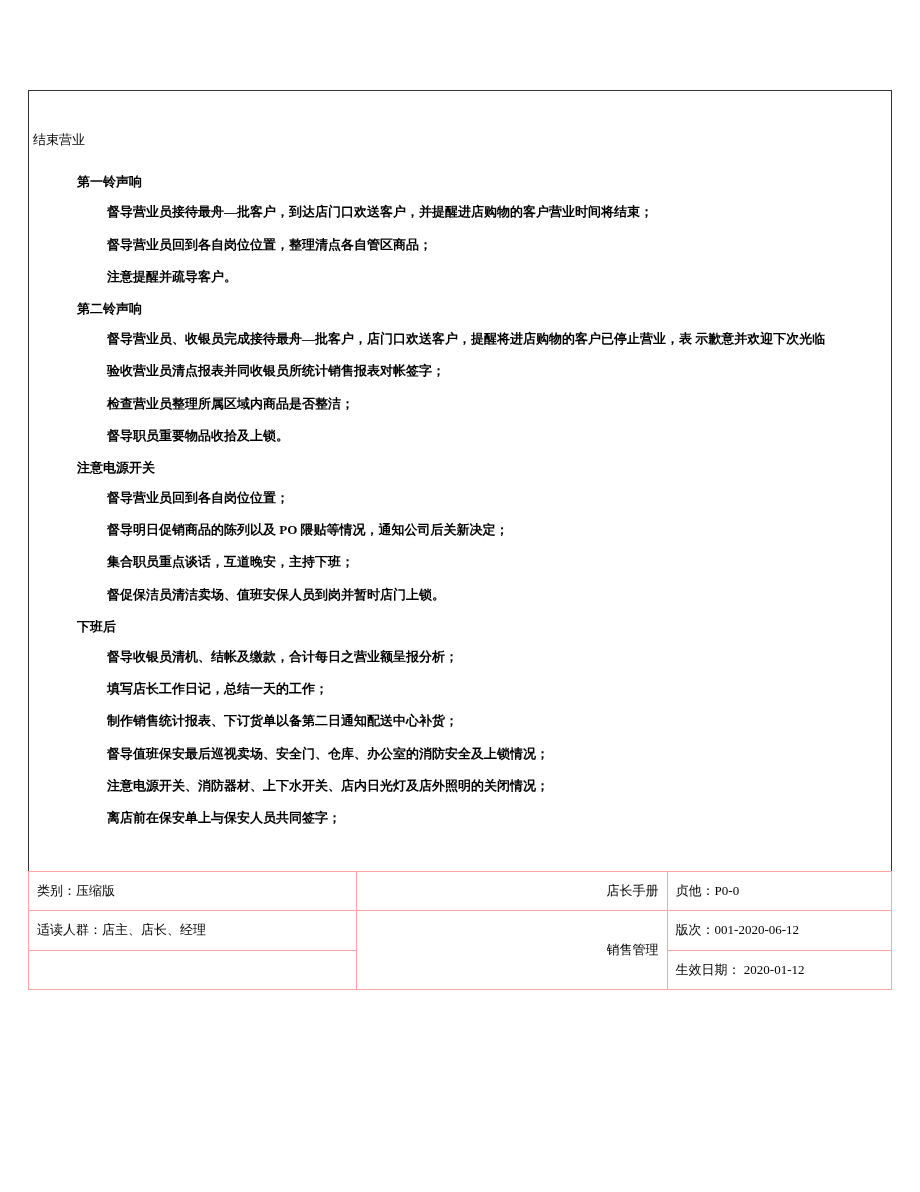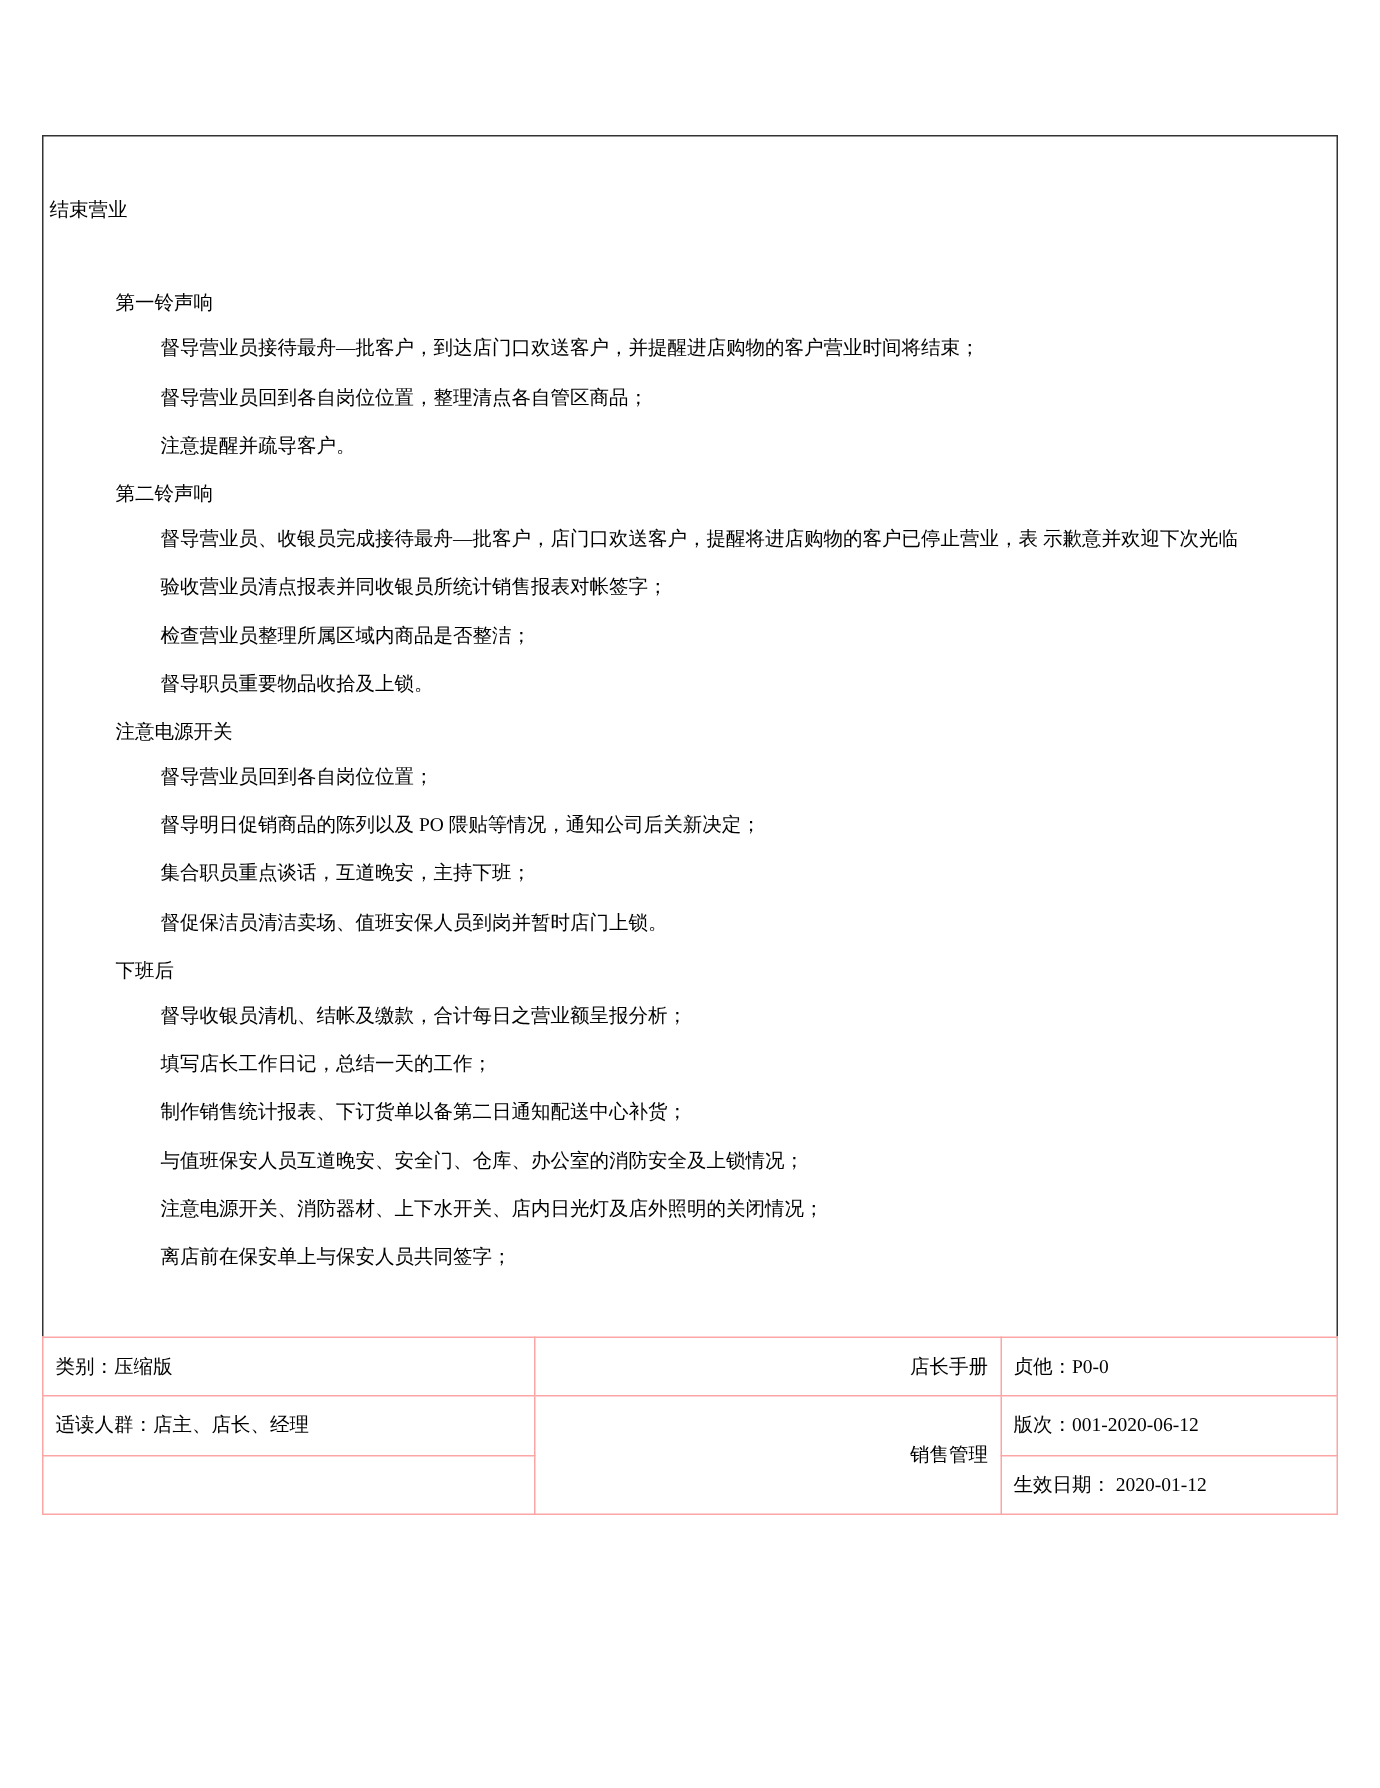--- a/index.html
+++ b/index.html
@@ -20,25 +20,26 @@
   }
   .content-box {
     border: 1px solid #333;
     border-bottom: none;
     padding: 40px 0 30px 0;
     min-height: 780px;
     box-sizing: border-box;
   }
   .section-title {
     padding-left: 4px;
-    margin-bottom: 44px;
+    margin-bottom: 24px;
   }
   .subsection {
     padding-left: 48px;
     margin-bottom: 8px;
+    font-weight: bold;
   }
   .subsection-title {
     margin-bottom: 12px;
   }
   .item {
     padding-left: 30px;
     margin-bottom: 14px;
   }
   .footer-table {
     border-collapse: collapse;
@@ -83,21 +84,21 @@
       <div class="item">督导明日促销商品的陈列以及 PO 隈贴等情况，通知公司后关新决定；</div>
       <div class="item">集合职员重点谈话，互道晚安，主持下班；</div>
       <div class="item">督促保洁员清洁卖场、值班安保人员到岗并暂时店门上锁。</div>
     </div>
 
     <div class="subsection">
       <div class="subsection-title">下班后</div>
       <div class="item">督导收银员清机、结帐及缴款，合计每日之营业额呈报分析；</div>
       <div class="item">填写店长工作日记，总结一天的工作；</div>
       <div class="item">制作销售统计报表、下订货单以备第二日通知配送中心补货；</div>
-      <div class="item">与值班保安人员互道晚安、安全门、仓库、办公室的消防安全及上锁情况；</div>
+      <div class="item">督导值班保安最后巡视卖场、安全门、仓库、办公室的消防安全及上锁情况；</div>
       <div class="item">注意电源开关、消防器材、上下水开关、店内日光灯及店外照明的关闭情况；</div>
       <div class="item">离店前在保安单上与保安人员共同签字；</div>
     </div>
   </div>
 
   <table class="footer-table">
     <colgroup>
       <col style="width:38%">
       <col style="width:36%">
       <col style="width:26%">

